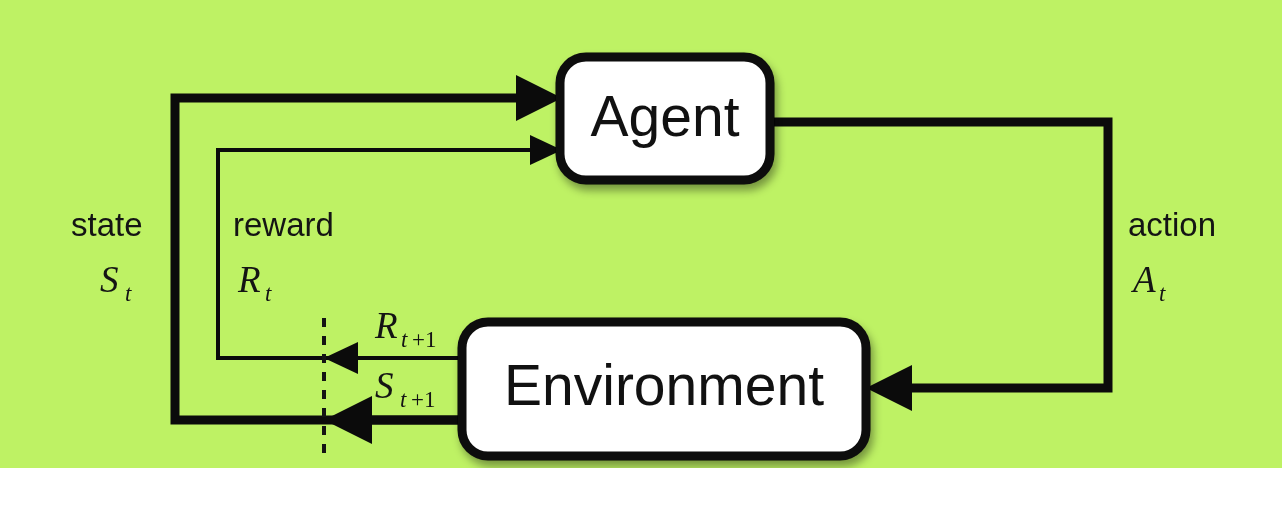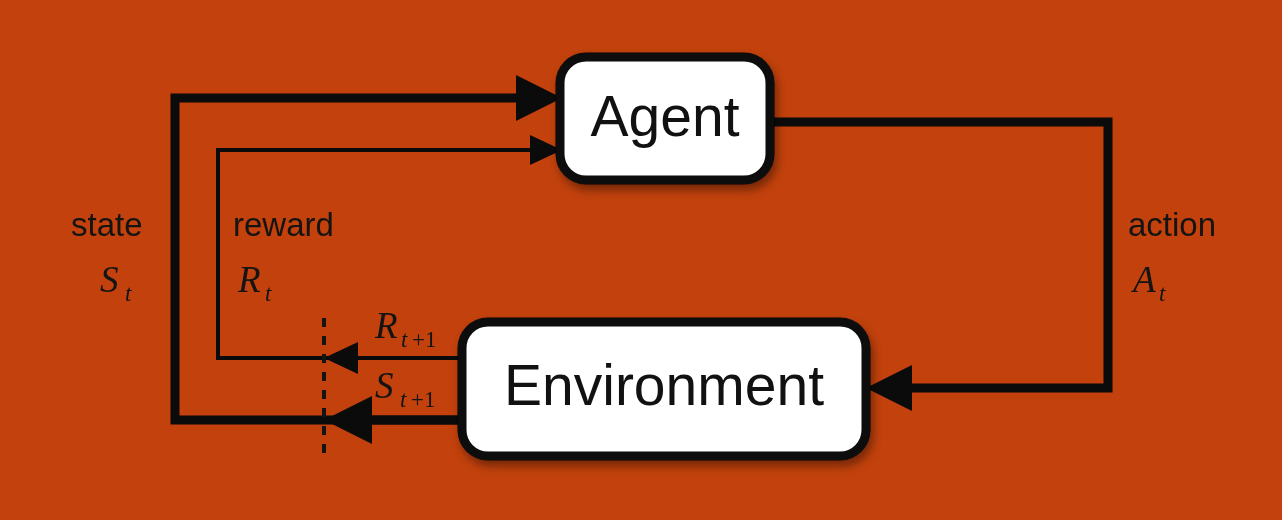--- a/index.html
+++ b/index.html
@@ -7,22 +7,22 @@
     margin: 0;
     padding: 0;
     background: #ffffff;
   }
   body {
     font-family: "Liberation Sans", sans-serif;
   }
   #diagram-root {
     position: relative;
     width: 1282px;
-    height: 520px;
-    background: #c2410c;
+    height: 468px;
+    background: #bef264;
     overflow: hidden;
   }
   #rl-svg {
     position: absolute;
     top: 0;
     left: 0;
     width: 1282px;
     height: 526px;
     display: block;
   }

